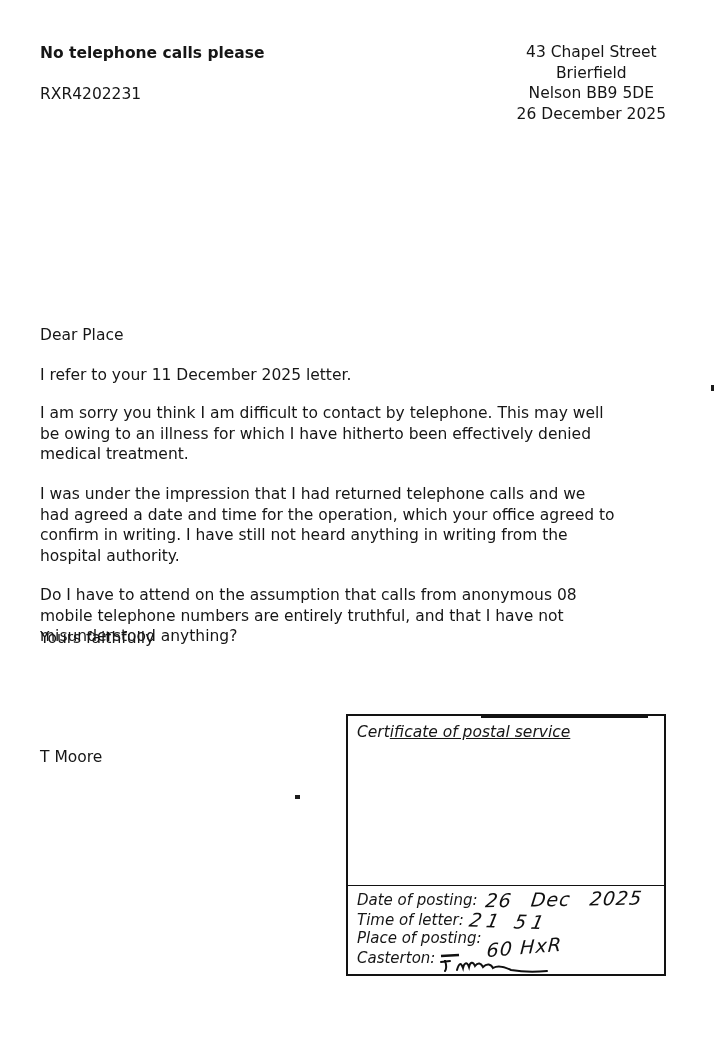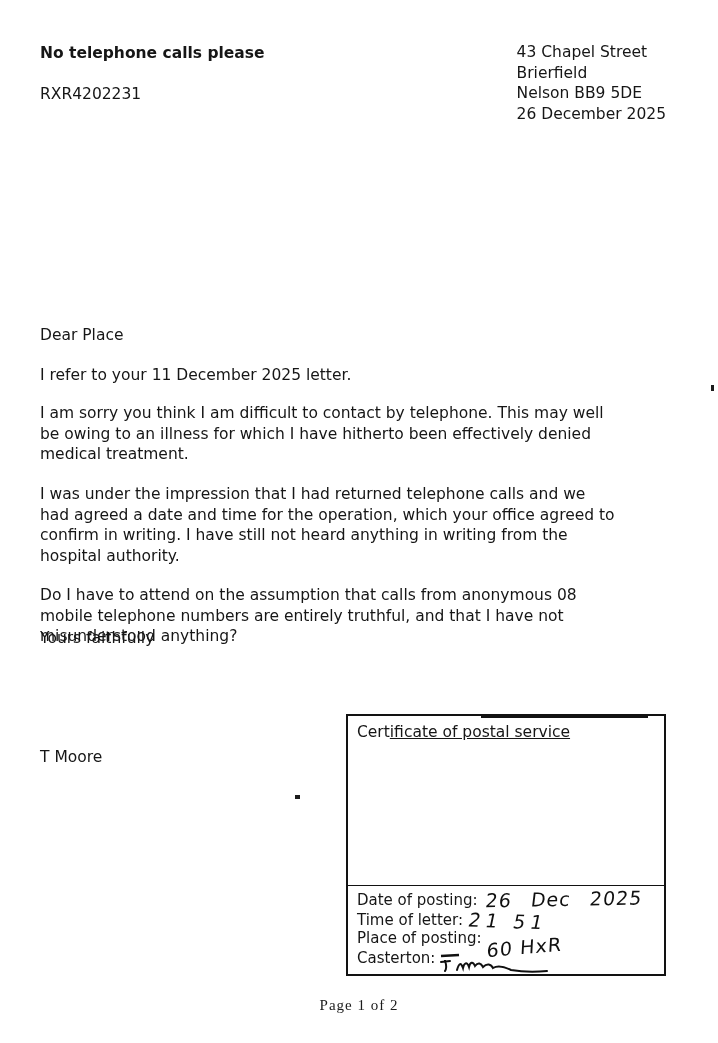--- a/index.html
+++ b/index.html
@@ -8,27 +8,27 @@
     width:718px;height:1043px;
     background:#ffffff;
     font-family:"DejaVu Sans",sans-serif;
     color:#161616;
     overflow:hidden;
     margin:0 auto;
   }
   .abs{position:absolute;}
   .txt{font-size:15.5px;line-height:20.5px;white-space:pre-line;}
   .bold{font-weight:bold;}
-  .right{text-align:left;}
+  .right{text-align:center;}
 
   
   .cert-box{
     position:absolute;left:346px;top:714px;width:316px;height:258px;
     border:2px solid #121212;
-    font-size:15px;line-height:20px;
+    font-size:15px;line-height:20px;font-style:italic;
   }
   .cert-top-thick{position:absolute;left:42%;top:-2px;height:4px;width:53%;background:#121212;}
   .cert-title{position:absolute;left:9px;top:6px;font-size:15.5px;}
   .cert-title .ul{text-decoration:underline;}
   .cert-body{position:absolute;left:9px;top:50px;white-space:pre-line;}
   .cert-divider{position:absolute;left:0;top:169px;width:100%;border-top:1.5px solid #121212;}
   .cert-fields{position:absolute;left:9px;top:172px;right:4px;}
   .cert-row{position:relative;height:20px;}
   .hand{
     font-size:19px;
@@ -110,15 +110,14 @@
                      C88 22 100 22 112 21" stroke="#101010" stroke-width="2" fill="none" stroke-linecap="round"></path>
           </svg>
         </span>
       </div>
     </div>
   </div>
 
   <div class="speck" style="left:295px;top:795px;width:5px;height:4px;"></div>
   <div class="speck" style="left:711px;top:385px;width:3px;height:6px;"></div>
 
-  <div class="footer">Page 1 of 2</div>
 
 </div>
 
 </body></html>

